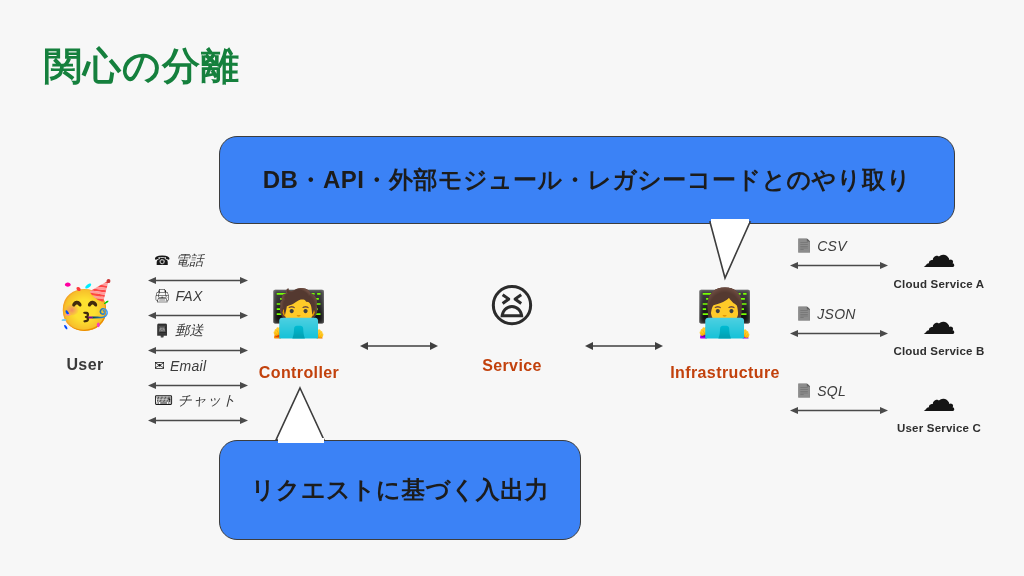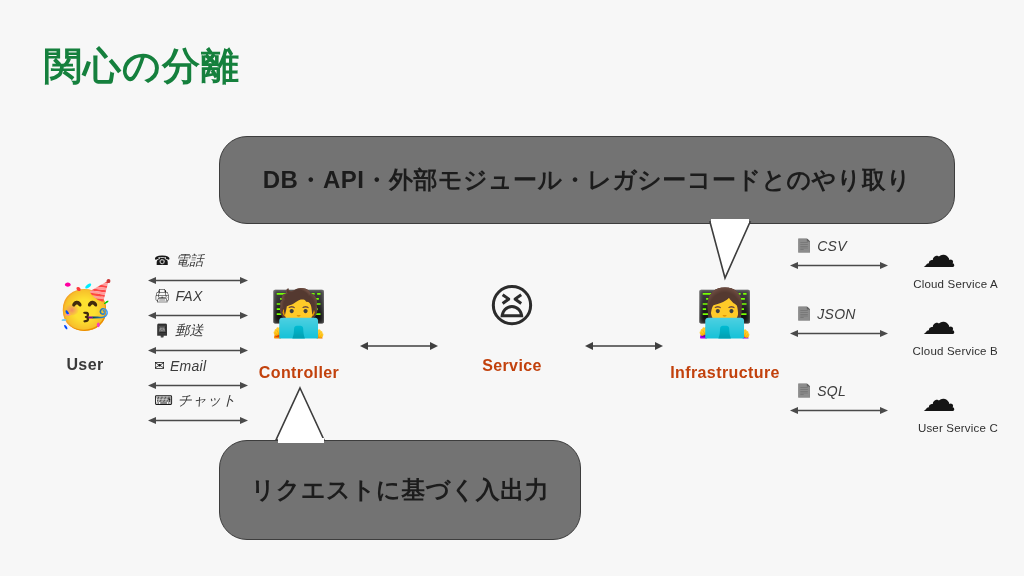--- a/index.html
+++ b/index.html
@@ -30,23 +30,23 @@
     font-weight: bold;
     letter-spacing: 1px;
     color: #15803d;
     line-height: 1.2;
     white-space: nowrap;
   }
 
   
   .callout {
     position: absolute;
-    background: #737373;
+    background: #3b82f6;
     border: 1.6px solid #3d3d3d;
-    border-radius: 28px;
+    border-radius: 18px;
     box-sizing: border-box;
     display: flex;
     align-items: center;
     justify-content: center;
   }
   .callout-text {
     font-size: 24px;
     font-weight: bold;
     color: #1c1c1c;
     letter-spacing: 0.5px;
@@ -156,26 +156,25 @@
   .cloud-glyph {
     display: block;
     height: 42px;
     line-height: 42px;
     font-size: 34px;
     filter: grayscale(100%) brightness(0.48);
   }
   .cloud-label {
     display: block;
     font-size: 11.5px;
-    font-weight: normal;
+    font-weight: bold;
     color: #2f2f2f;
     letter-spacing: 0.2px;
     margin-top: 2px;
     white-space: nowrap;
-    text-align: right;
   }
 
   
   .mid-arrow {
     position: absolute;
     height: 12px;
     width: 78px;
     top: 340px;
   }
   #mid-arrow-1 { left: 360px; }

